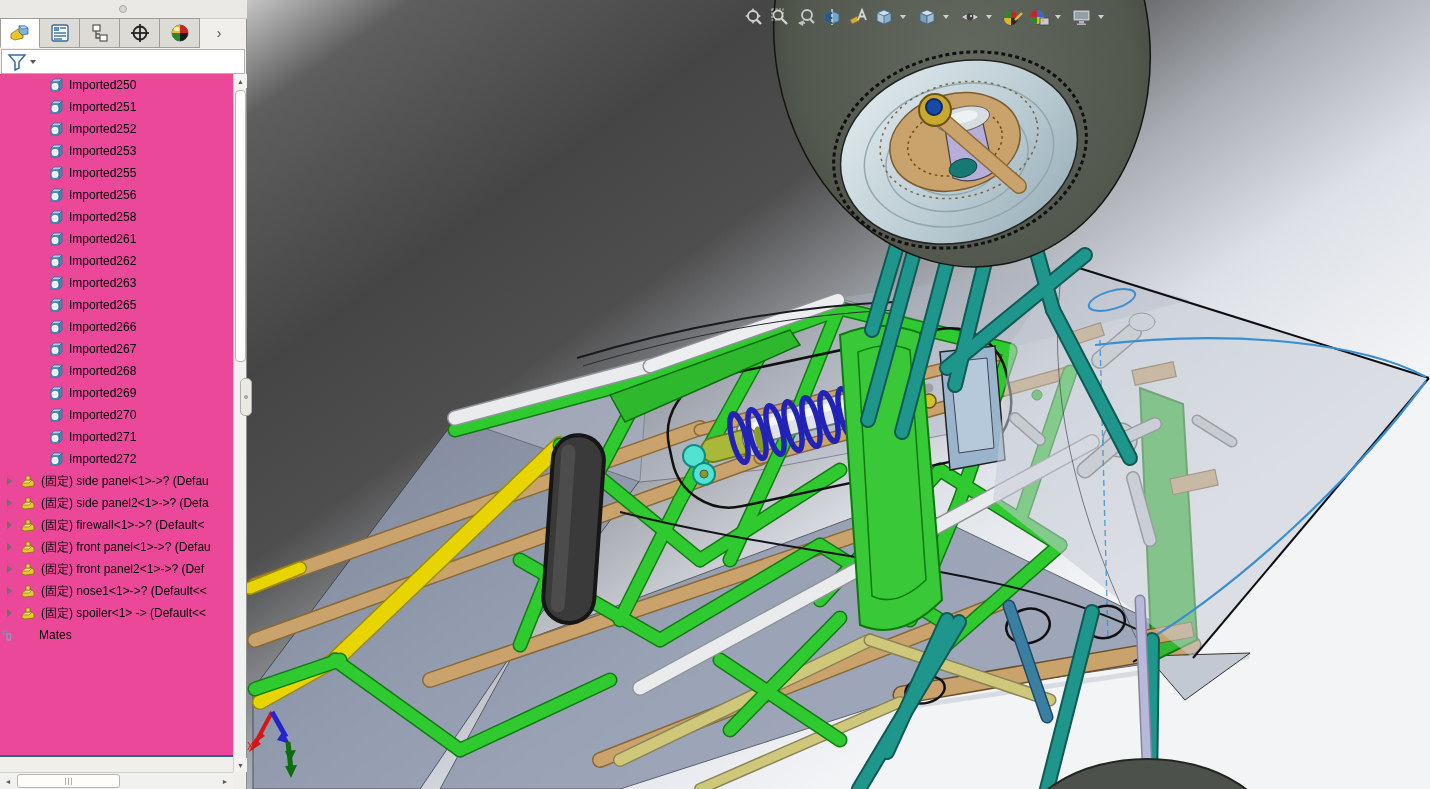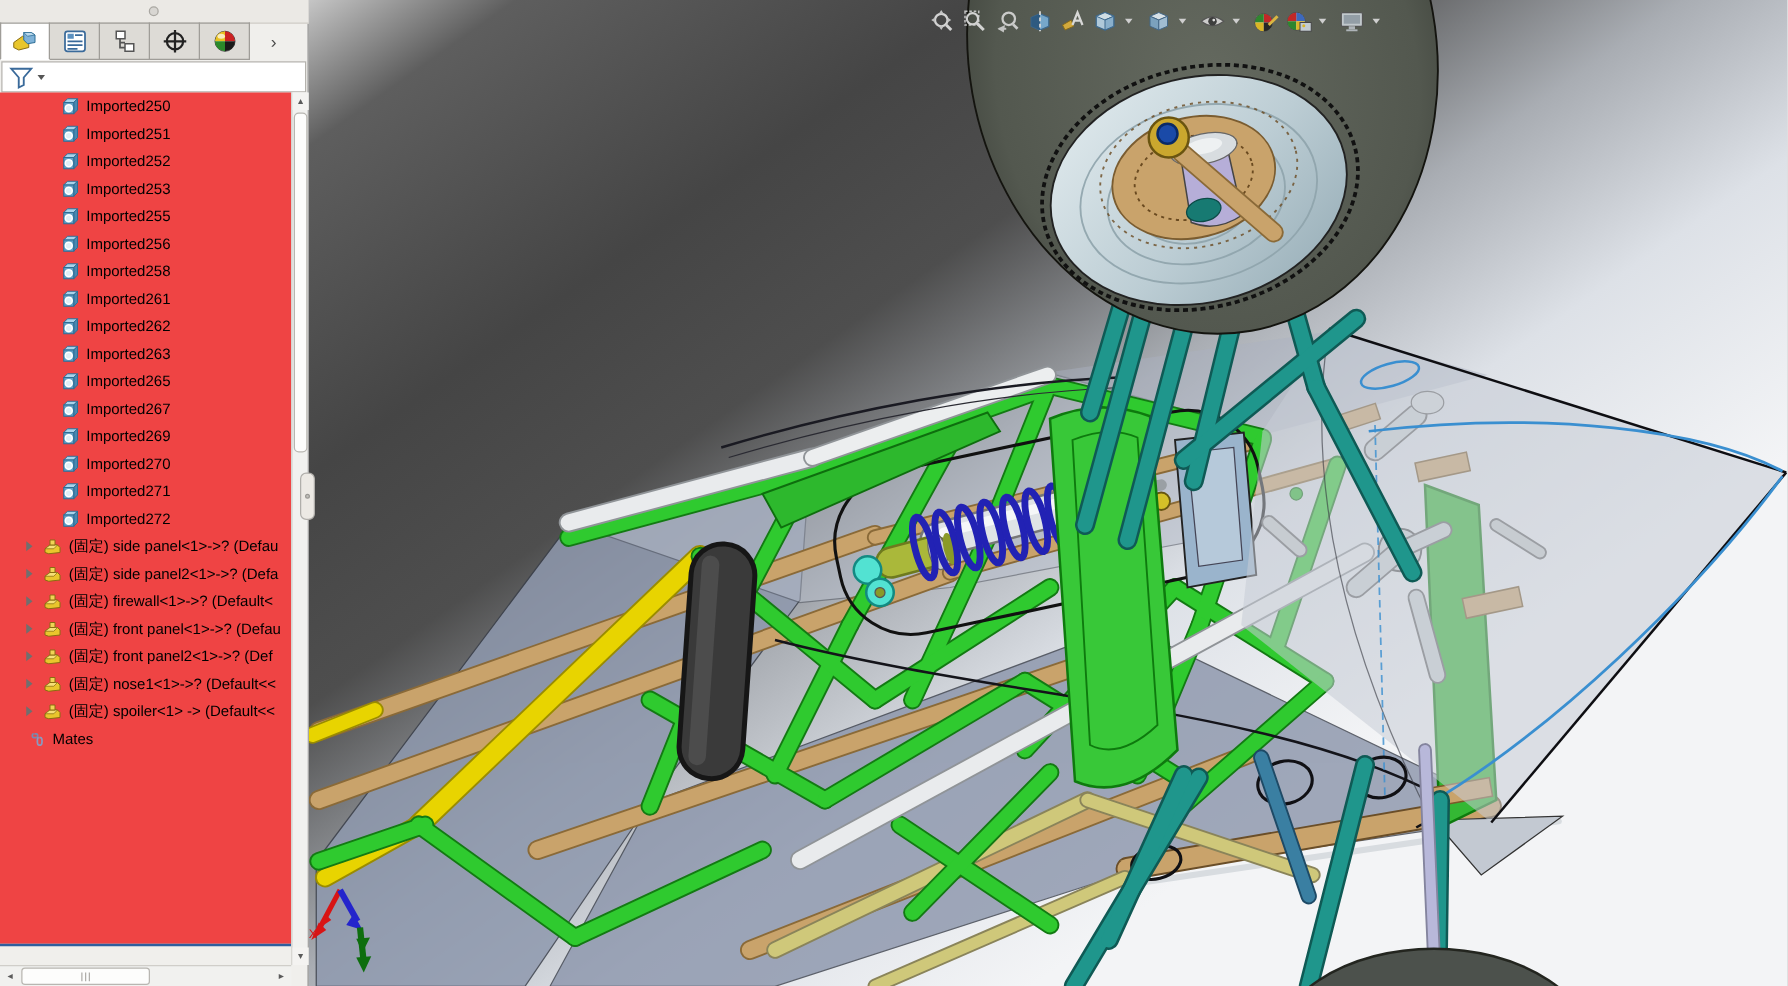--- a/index.html
+++ b/index.html
@@ -17,25 +17,25 @@
           display:flex;align-items:center;justify-content:center;box-sizing:border-box;}
   .fm-tab:first-child{border-left:1px solid #9f9d98;}
   .fm-tab.sel{background:#ffffff;border-bottom-color:#ffffff;}
   .fm-tab-more{width:26px;height:30px;display:flex;align-items:center;justify-content:center;
                color:#4a4a4a;font-size:14px;margin-left:6px;}
   #fm-filter{position:absolute;left:1px;top:49px;width:244px;height:25px;background:#ffffff;
              border:1px solid #b4b2ad;box-sizing:border-box;display:flex;align-items:center;padding-left:5px;}
   .caret-down{width:0;height:0;border-left:3px solid transparent;border-right:3px solid transparent;
               border-top:4px solid #555;margin-left:3px;}
   
-  #fm-tree{position:absolute;left:0;top:74px;width:233px;height:681px;background:#ef4444;overflow:hidden;}
+  #fm-tree{position:absolute;left:0;top:74px;width:233px;height:681px;background:#ec4899;overflow:hidden;}
   .tree-row{height:22px;display:flex;align-items:center;white-space:nowrap;font-size:12px;color:#000;}
   .tree-row .lbl{margin-left:5px;}
   .imp-row{padding-left:48px;}
-  .comp-row{padding-left:21px;}
+  .comp-row{padding-left:7px;}
   .exp-arrow{width:0;height:0;border-top:4px solid transparent;border-bottom:4px solid transparent;
              border-left:5px solid #6f6f6f;margin-right:8px;flex:none;}
   .row-ic{flex:none;}
   #fm-blueline{position:absolute;left:0;top:755px;width:233px;height:2px;background:#2e5f9e;}
   
   #fm-vscroll{position:absolute;left:233px;top:74px;width:13px;height:698px;background:#f1f1ef;
               border-left:1px solid #d0cec9;box-sizing:border-box;}
   .sb-btn{position:absolute;left:0;width:13px;height:14px;background:#f4f3f1;color:#5a5a5a;
           font-size:7px;display:flex;align-items:center;justify-content:center;}
   #fm-vthumb{position:absolute;left:1px;top:16px;width:11px;height:272px;background:#fdfdfc;
@@ -618,21 +618,33 @@
           <div class="tree-row imp-row">
           <svg class="row-ic" width="16" height="15">
               <use href="#sym-imported"></use>
             </svg>
           <span class="lbl">Imported265</span>
         </div>
           <div class="tree-row imp-row">
           <svg class="row-ic" width="16" height="15">
               <use href="#sym-imported"></use>
             </svg>
+          <span class="lbl">Imported266</span>
+        </div>
+          <div class="tree-row imp-row">
+          <svg class="row-ic" width="16" height="15">
+              <use href="#sym-imported"></use>
+            </svg>
           <span class="lbl">Imported267</span>
+        </div>
+          <div class="tree-row imp-row">
+          <svg class="row-ic" width="16" height="15">
+              <use href="#sym-imported"></use>
+            </svg>
+          <span class="lbl">Imported268</span>
         </div>
           <div class="tree-row imp-row">
           <svg class="row-ic" width="16" height="15">
               <use href="#sym-imported"></use>
             </svg>
           <span class="lbl">Imported269</span>
         </div>
           <div class="tree-row imp-row">
           <svg class="row-ic" width="16" height="15">
               <use href="#sym-imported"></use>
@@ -699,21 +711,21 @@
         </div>
           <div class="tree-row comp-row">
           <span class="exp-arrow"></span>
           <svg class="row-ic" width="16" height="15">
               <use href="#sym-part"></use>
             </svg>
           <span class="lbl">(固定) spoiler&lt;1&gt; -&gt; (Default&lt;&lt;</span>
         </div>
         </div>
 
-      <div class="tree-row" style="padding-left:23px;">
+      <div class="tree-row" style="gap:20px;">
         <svg class="row-ic" width="14" height="15">
             <use href="#sym-mates"></use>
           </svg>
         <span class="lbl">Mates</span>
       </div>
     </div>
 
     <div id="fm-blueline"></div>
 
     <div id="fm-vscroll">

